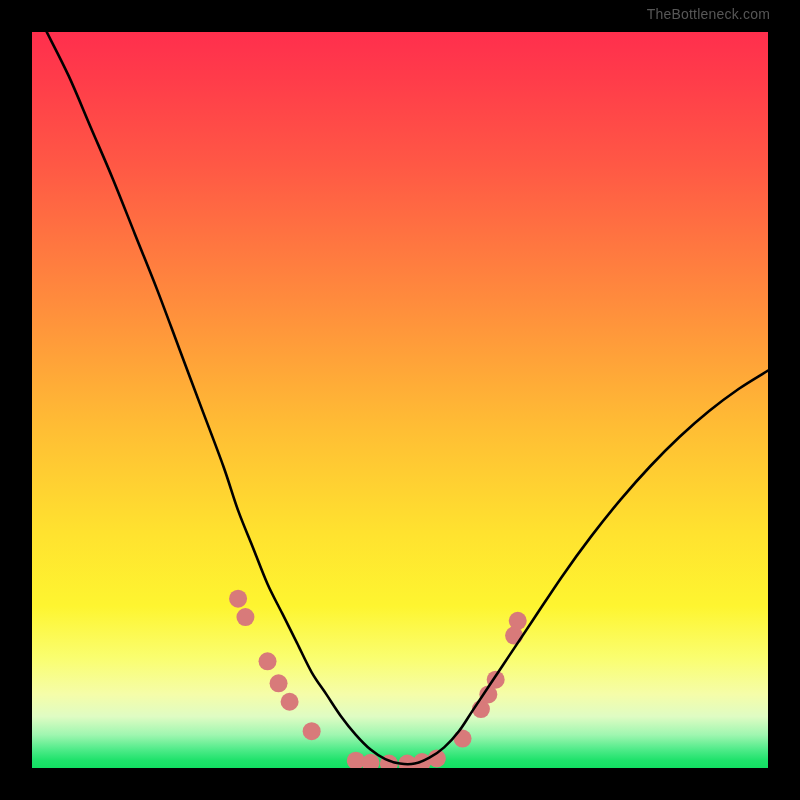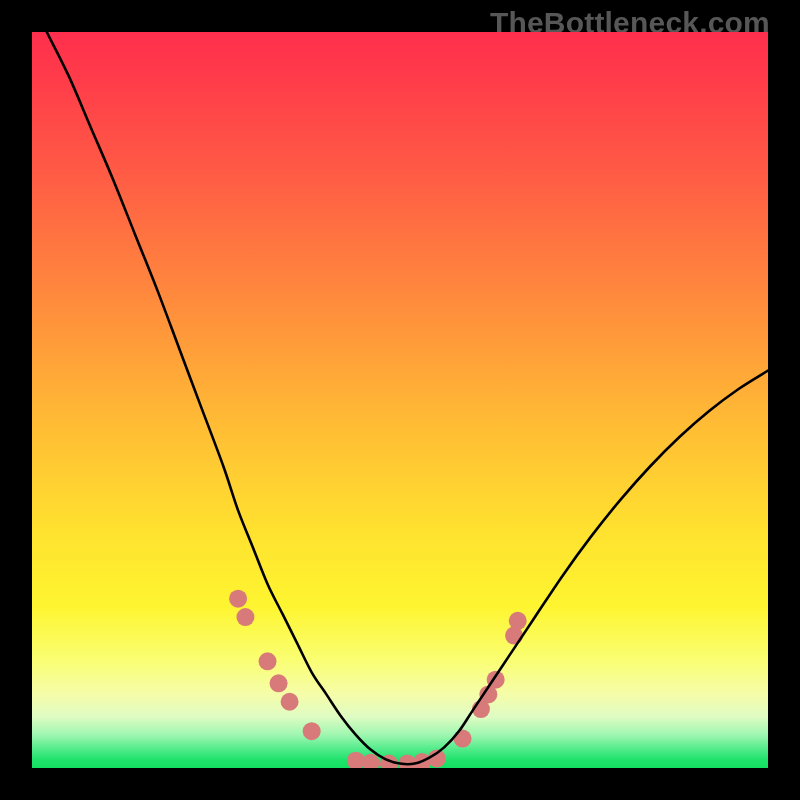--- a/index.html
+++ b/index.html
@@ -47,22 +47,22 @@
       #9ff6b0 95.5%,
       #4feb89 97.5%,
       #1de26a 99%,
       #12df62 100%
     );
   }
   .watermark {
     position: absolute;
     top: 6px;
     right: 30px;
-    font-size: 30px;
-    font-weight: 700;
+    font-size: 14px;
+    font-weight: 400;
     color: #575757;
     letter-spacing: 0.2px;
   }
   .svg-layer {
     position: absolute;
     top: 0;
     left: 0;
     width: 100%;
     height: 100%;
   }

